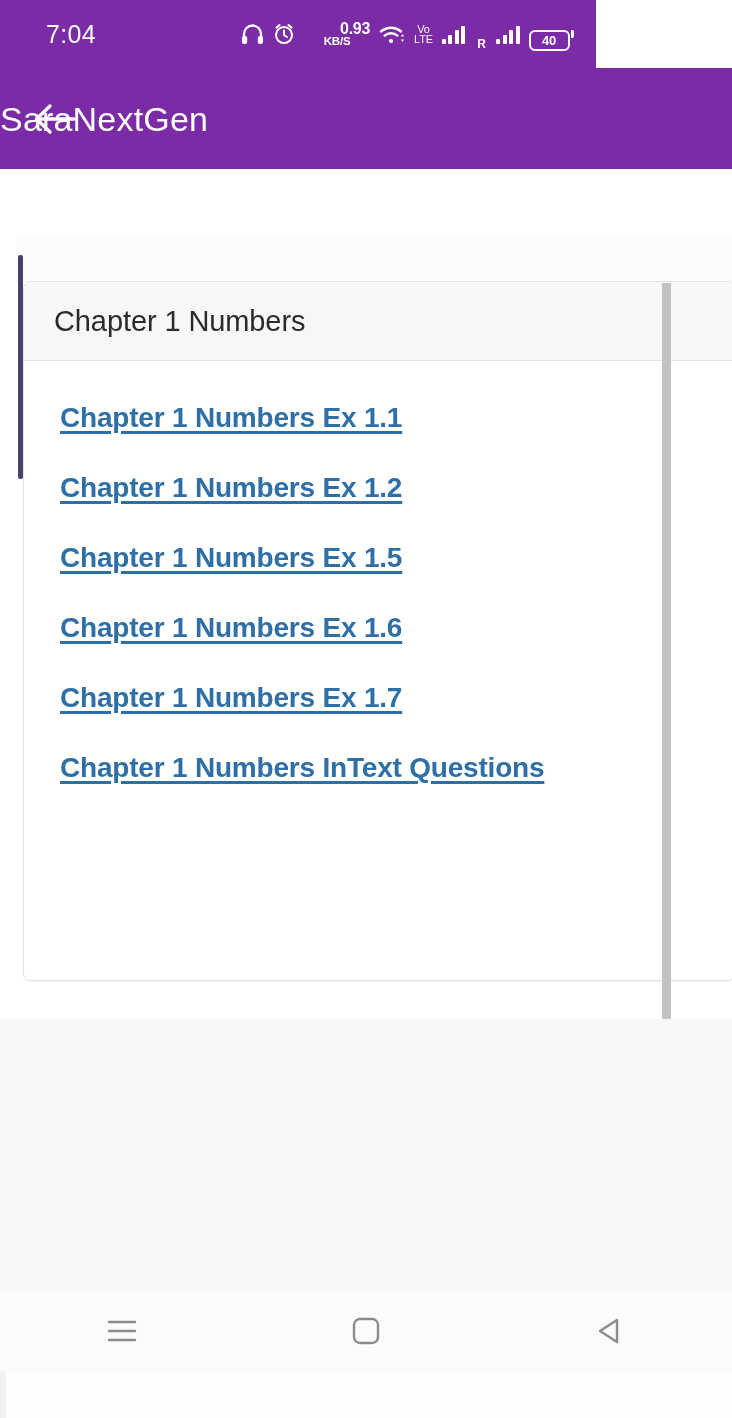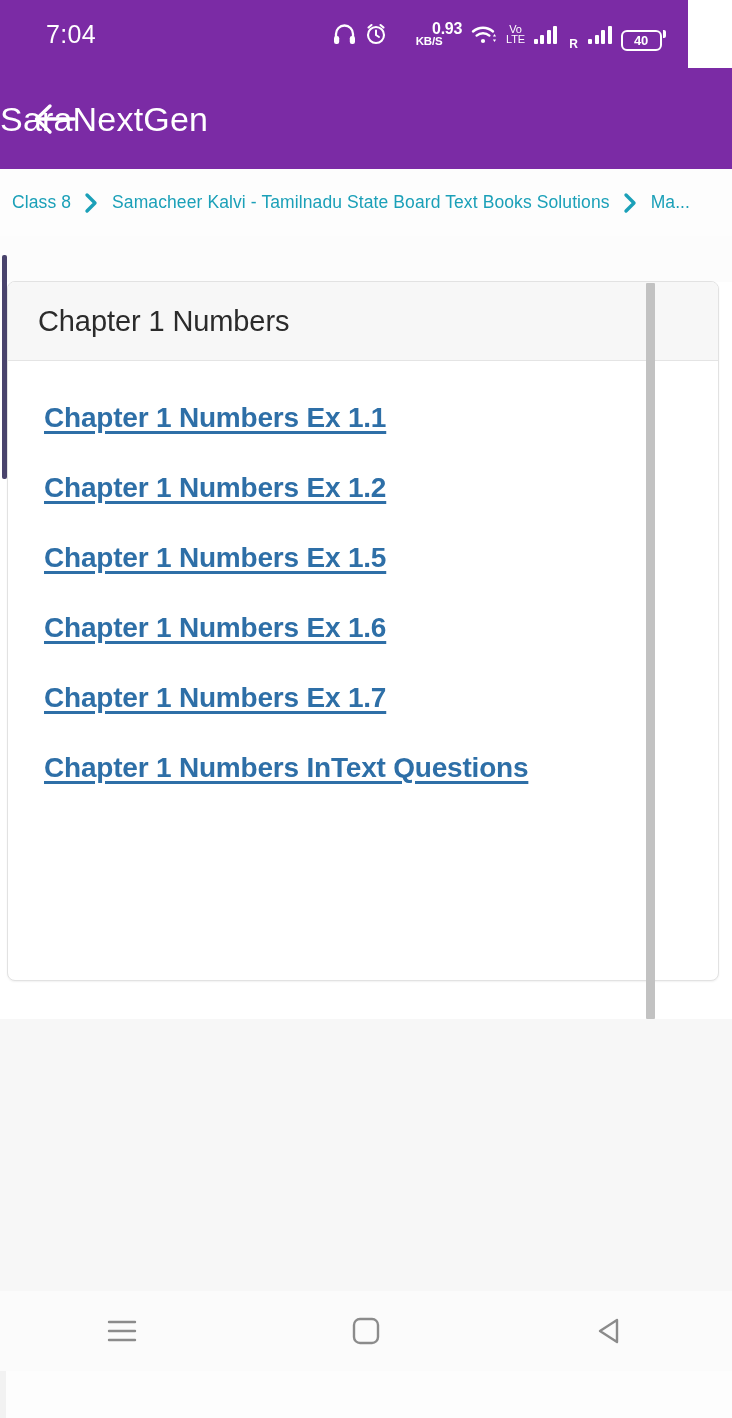--- a/index.html
+++ b/index.html
@@ -14,21 +14,21 @@
     position: relative;
     width: 732px;
     height: 1418px;
     background: #ffffff;
   }
 
   
   .statusbar {
     position: absolute;
     top: 0; left: 0;
-    width: 688px; height: 68px;
+    width: 596px; height: 68px;
     background: #7B2BA5;
     display: flex;
     align-items: center;
     justify-content: space-between;
     padding: 0 22px 0 46px;
   }
   .status-clock {
     color: #ffffff;
     font-size: 25px;
     letter-spacing: 0.3px;
@@ -129,21 +129,21 @@
   .crumb-sep {
     display: inline-flex;
     align-items: center;
     flex-shrink: 0;
     padding: 0 13px;
   }
 
   
   .content {
     position: absolute;
-    top: 236px; left: 0;
+    top: 236px; left: 16px;
     width: 669px; height: 783px;
     background: #ffffff;
   }
   .content-top-fade {
     position: absolute;
     top: 0; left: 0; width: 732px; height: 46px;
     background: #fcfcfc;
   }
 
   .left-scroll-track {
@@ -321,35 +321,20 @@
   <div class="appbar">
     <div class="back-arrow">
       <svg width="44" height="34" viewBox="0 0 44 34">
         <path d="M42 17 H5" stroke="#fff" stroke-width="3.4" stroke-linecap="round"></path>
         <path d="M18 4 L4.5 17 L18 30" fill="none" stroke="#fff" stroke-width="3.4" stroke-linecap="round" stroke-linejoin="round"></path>
       </svg>
     </div>
     <div class="appbar-title">SaraNextGen</div>
   </div>
 
-  <div class="breadcrumb">
-    <span class="crumb">Class 8</span>
-    <span class="crumb-sep">
-      <svg width="15" height="22" viewBox="0 0 15 22">
-        <path d="M3 3 L11 11 L3 19" fill="none" stroke="#1BA0B8" stroke-width="3.4" stroke-linecap="round" stroke-linejoin="round"></path>
-      </svg>
-    </span>
-    <span class="crumb">Samacheer Kalvi - Tamilnadu State Board Text Books Solutions</span>
-    <span class="crumb-sep">
-      <svg width="15" height="22" viewBox="0 0 15 22">
-        <path d="M3 3 L11 11 L3 19" fill="none" stroke="#1BA0B8" stroke-width="3.4" stroke-linecap="round" stroke-linejoin="round"></path>
-      </svg>
-    </span>
-    <span class="crumb">Ma...</span>
-  </div>
 
   <div class="content">
     <div class="content-top-fade"></div>
 
     <div class="left-scroll-track"></div>
 
     <div class="card">
       <div class="card-header">
         <div class="card-header-title">Chapter 1 Numbers</div>
       </div>

